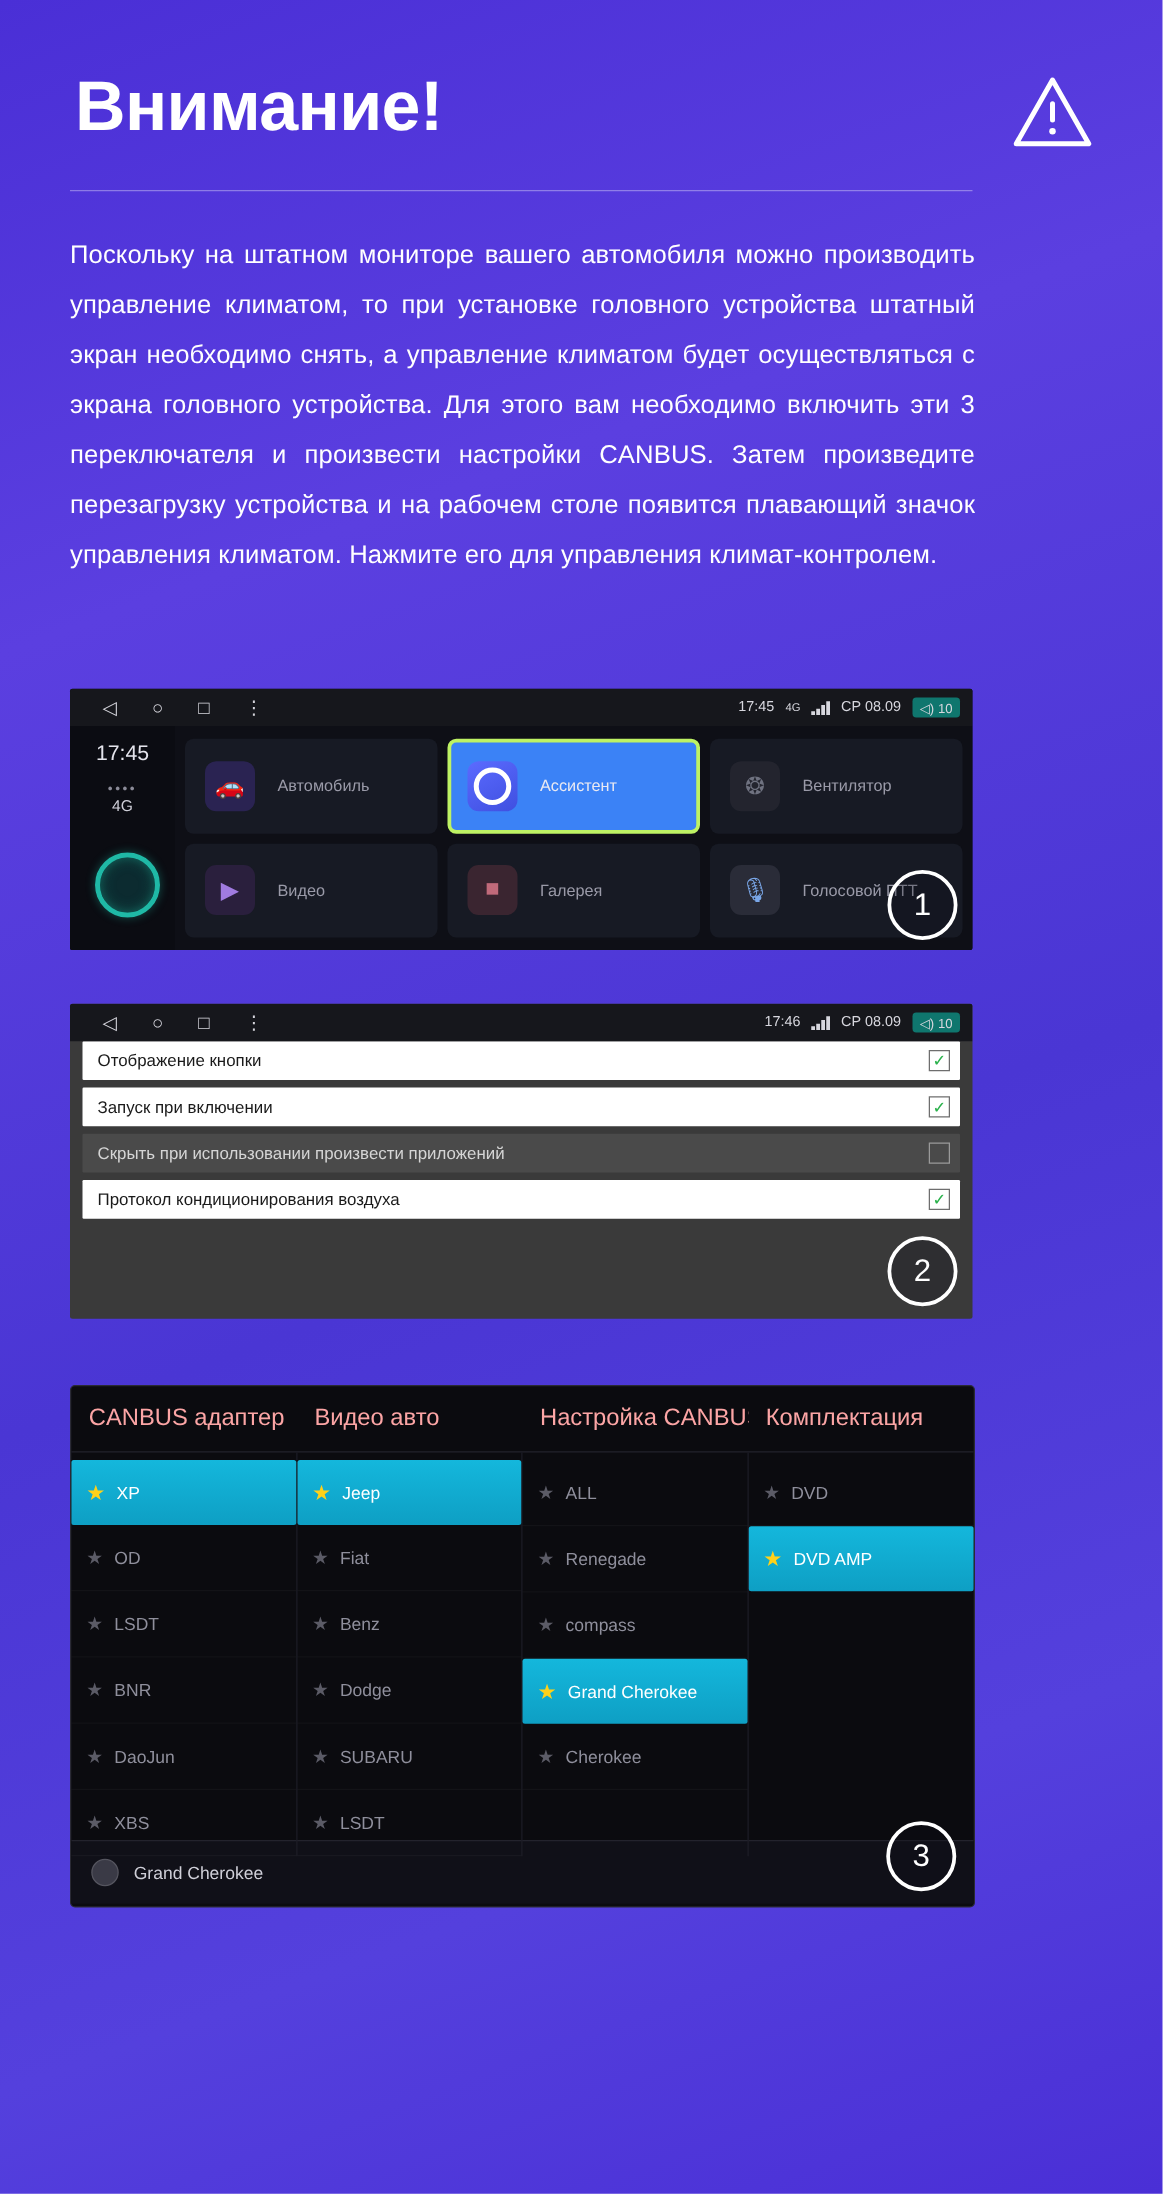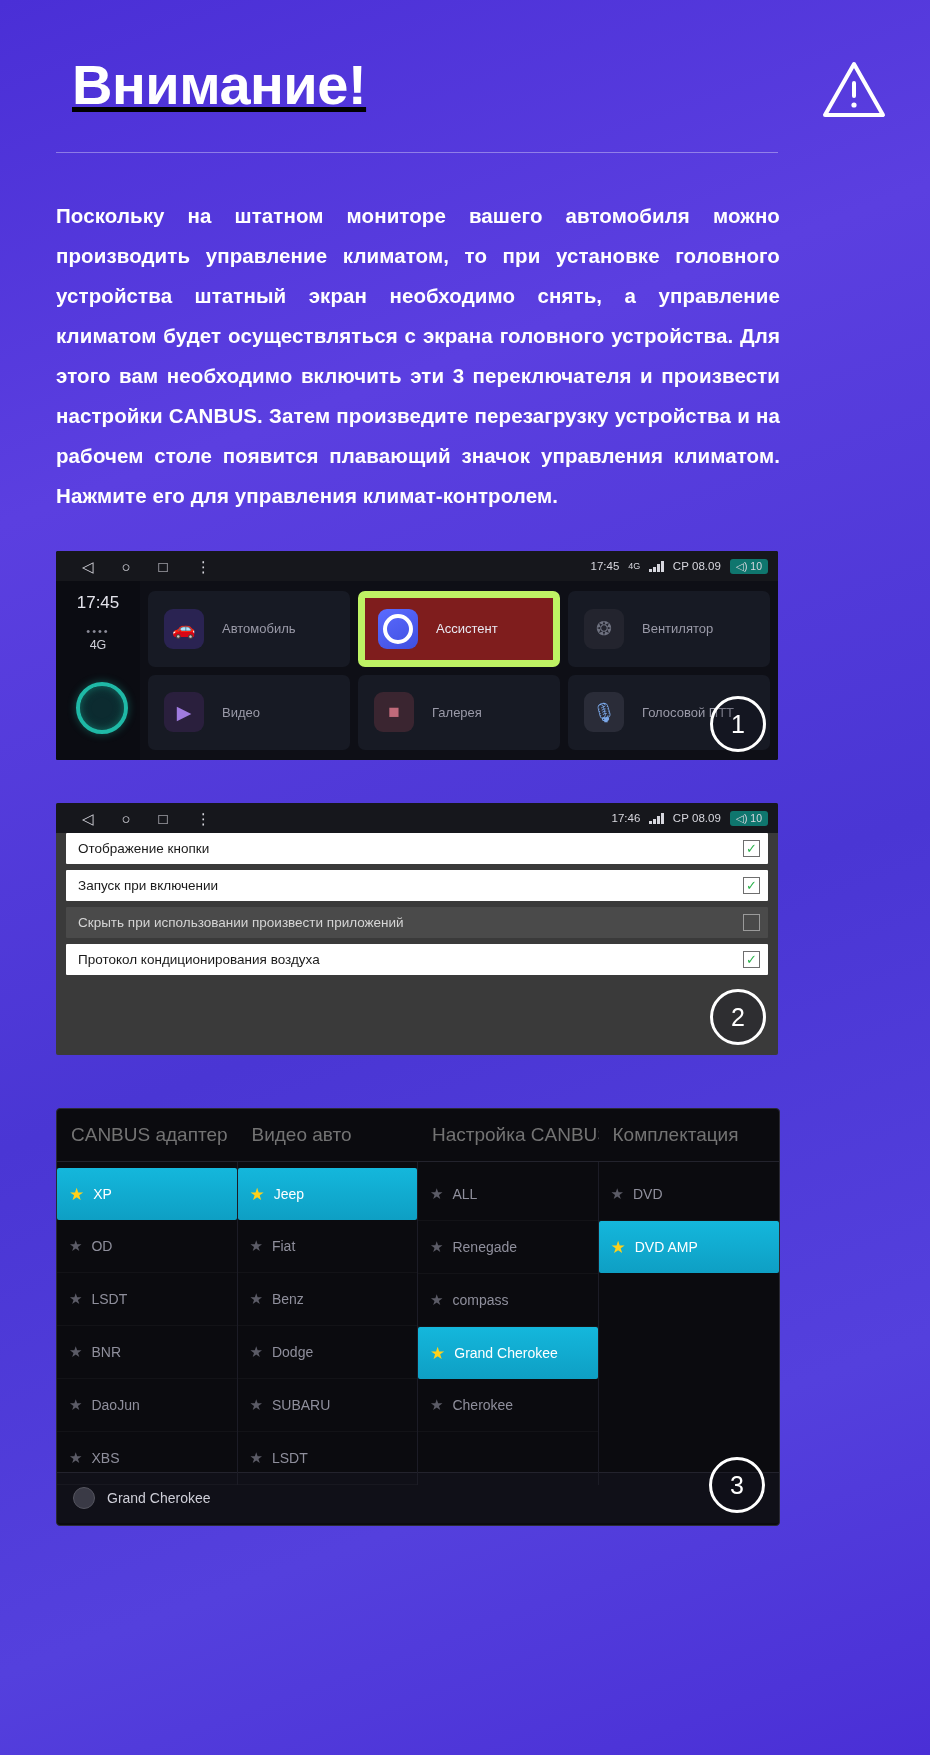--- a/index.html
+++ b/index.html
@@ -17,25 +17,24 @@
   .page {
     position: absolute;
     left: 0; top: 0;
     width: 930px;
     height: 1755px;
   }
 
   
   .header {
     position: absolute;
-    left: 72px;
+    left: 60px;
     top: 46px;
     width: 818px;
     height: 110px;
-    text-decoration: underline;
   }
   .title {
     font-size: 56px;
     font-weight: bold;
     color: #ffffff;
     letter-spacing: -0.5px;
     line-height: 1.05;
     margin: 0;
     padding-top: 10px;
   }
@@ -52,28 +51,28 @@
     top: 152px;
     width: 722px;
     height: 1px;
     background: rgba(255,255,255,0.35);
   }
 
   
   .bodytext {
     position: absolute;
     left: 56px;
-    top: 196px;
+    top: 184px;
     width: 724px;
     color: #ffffff;
     font-size: 20.5px;
     line-height: 40px;
     text-align: justify;
     text-justify: inter-word;
-    font-weight: 700;
+    font-weight: 400;
     letter-spacing: 0.1px;
   }
 
   
   .shot {
     position: absolute;
     overflow: hidden;
     background: #0d0d12;
   }
 
@@ -174,22 +173,22 @@
     border-radius: 7px;
     display: flex;
     align-items: center;
     padding-left: 16px;
     gap: 18px;
     position: relative;
     color: #9a9aa8;
     font-size: 13px;
   }
   .tile.sel {
-    background: #7f1d1d;
-    border: 7px solid #bef264;
+    background: #3b82f6;
+    border: 3px solid #bef264;
     color: #e9e9f2;
     padding-left: 13px;
   }
   .tile-ico {
     width: 40px; height: 40px;
     border-radius: 9px;
     display: flex; align-items: center; justify-content: center;
     font-size: 19px;
     flex: 0 0 40px;
   }
@@ -278,21 +277,21 @@
     height: 416px;
     border-radius: 4px;
     background: #0b0b0f;
     border: 1px solid #2a2a35;
   }
   .p3-head {
     display: grid;
     grid-template-columns: 1fr 1fr 1fr 1fr;
     height: 52px;
     align-items: center;
-    color: #737373;
+    color: #fca5a5;
     font-size: 19px;
     border-bottom: 1px solid #23232d;
   }
   .p3-head > div { padding-left: 14px; overflow: hidden; white-space: nowrap; }
   .p3-cols {
     display: grid;
     grid-template-columns: 1fr 1fr 1fr 1fr;
     height: 310px;
   }
   .p3-col { border-right: 1px solid #1c1c26; padding-top: 6px; }

